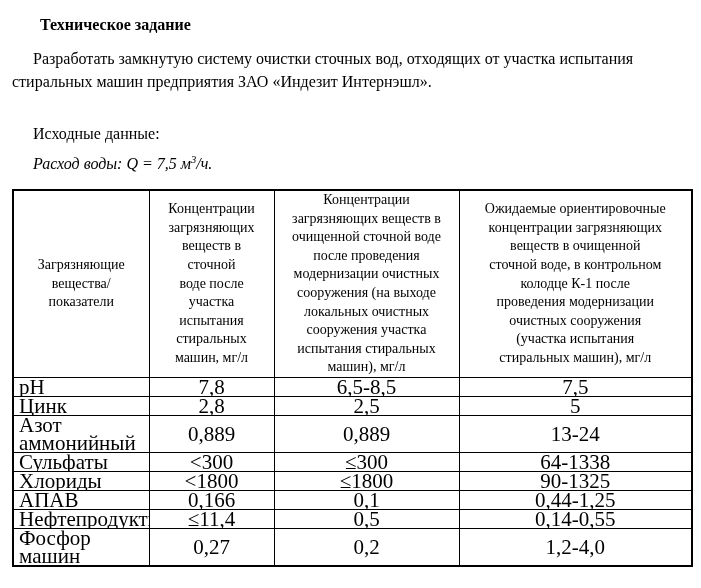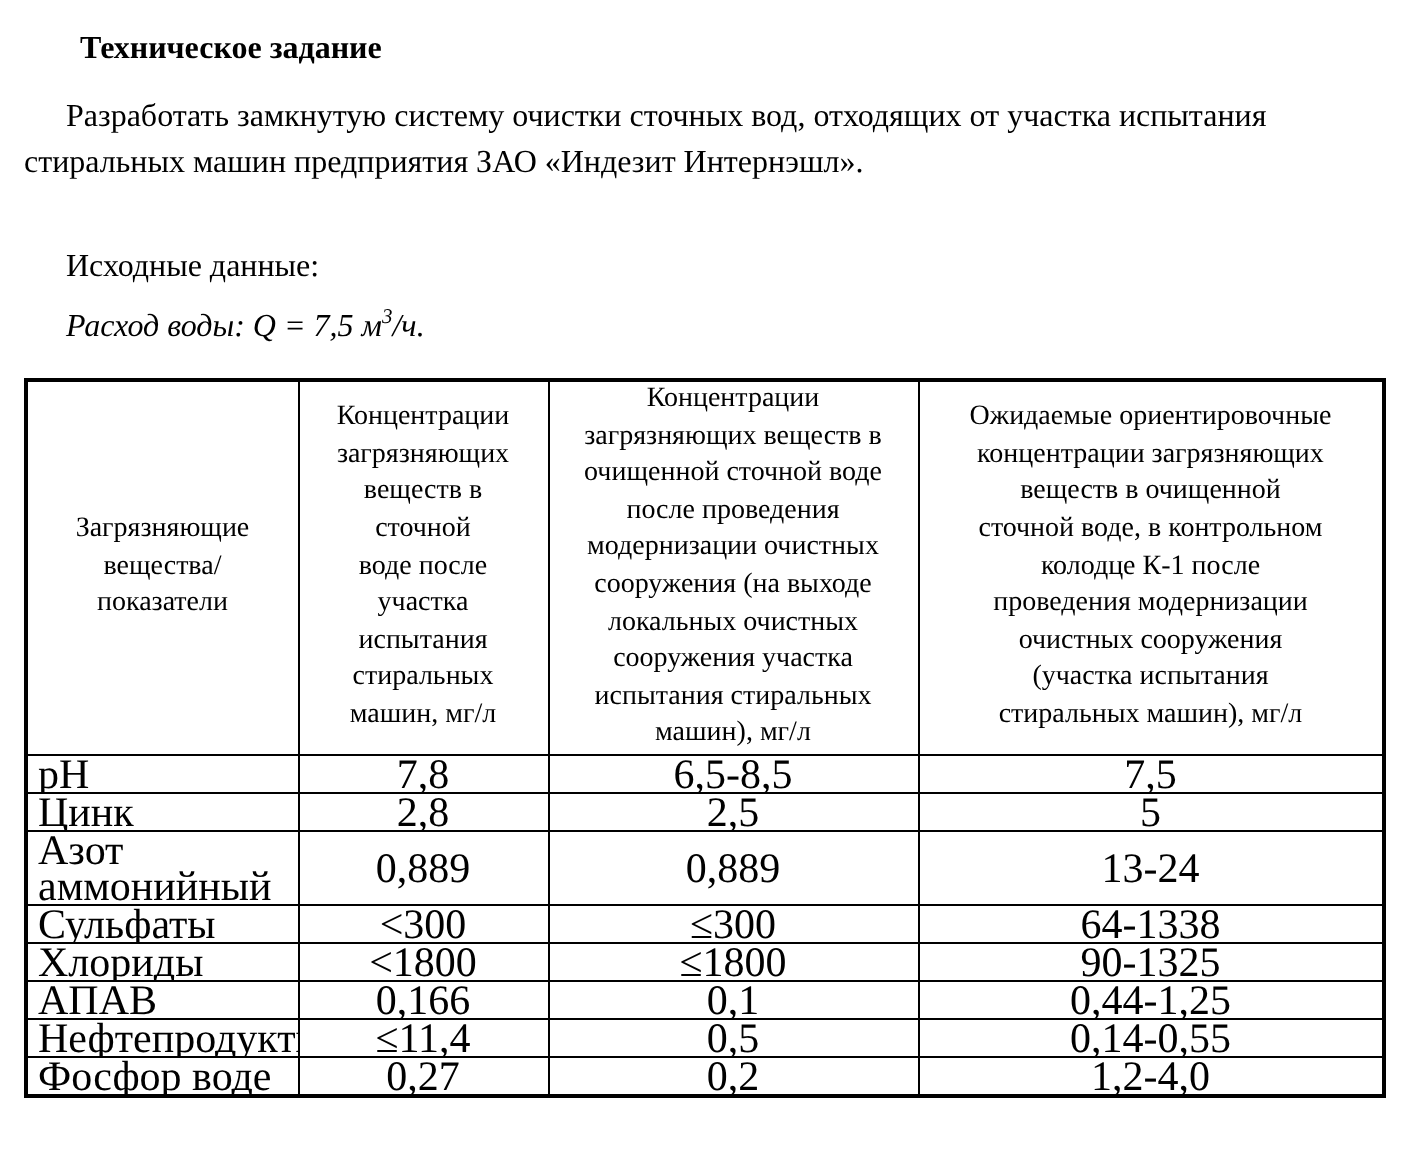--- a/index.html
+++ b/index.html
@@ -168,21 +168,21 @@
           <td>0,1</td>
           <td>0,44-1,25</td>
         </tr>
         <tr>
           <td class="label">Нефтепродукты</td>
           <td>≤11,4</td>
           <td>0,5</td>
           <td>0,14-0,55</td>
         </tr>
         <tr>
-          <td class="label">Фосфор воде</td>
+          <td class="label">Фосфор машин</td>
           <td>0,27</td>
           <td>0,2</td>
           <td>1,2-4,0</td>
         </tr>
       </tbody>
   </table>
 
 </div>
 
 </body></html>

